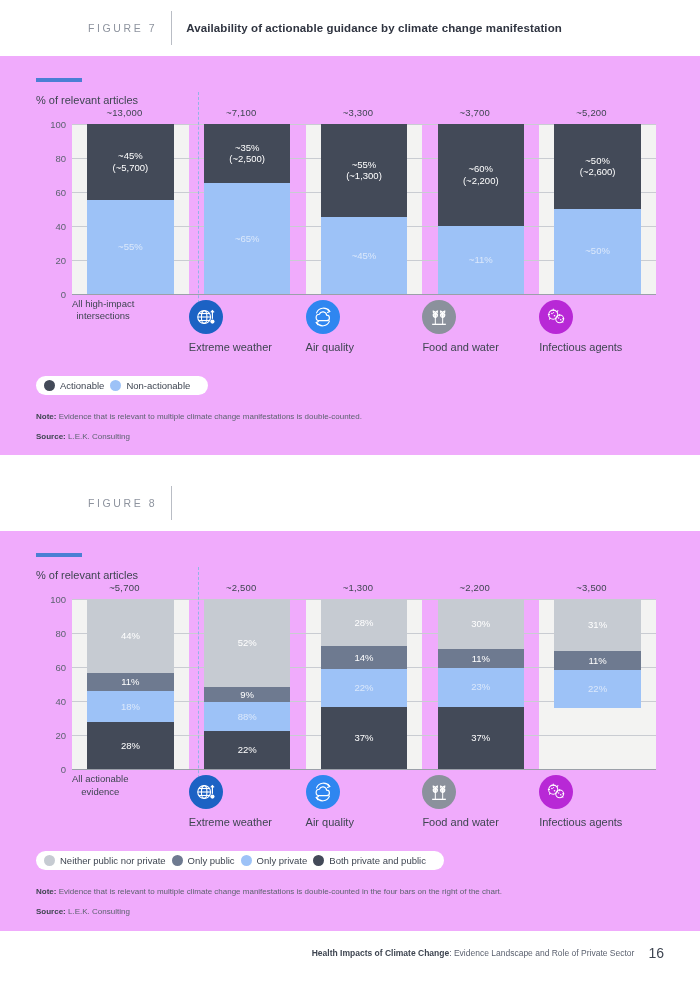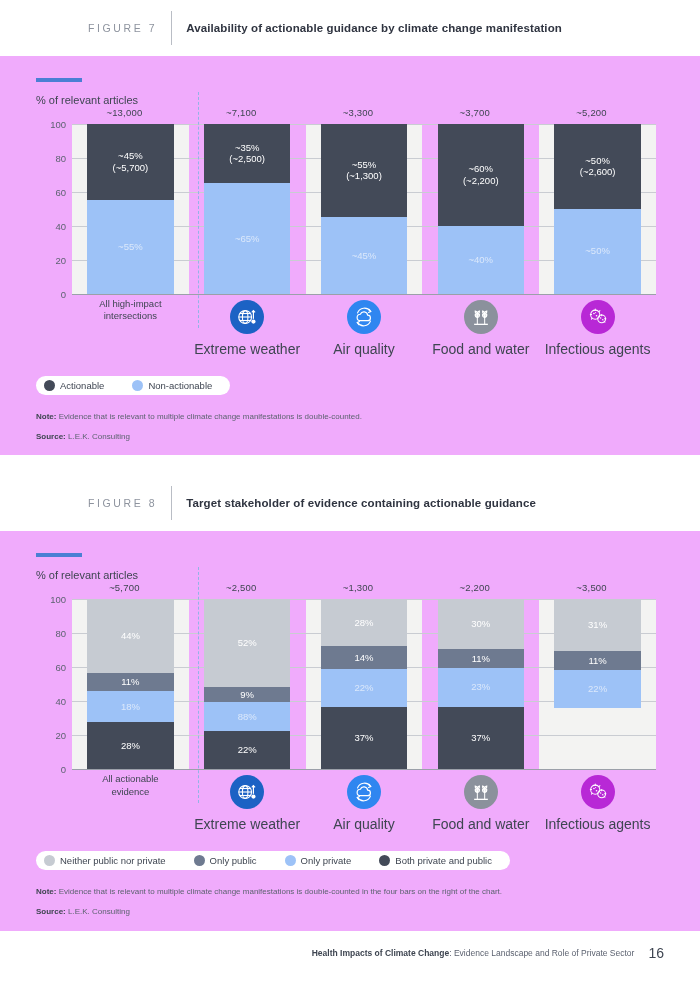--- a/index.html
+++ b/index.html
@@ -89,31 +89,31 @@
     position: absolute; top: -17px; left: 0; right: 12px; text-align:center;
     font-size: 9.5px; color: #3e4551; letter-spacing: .2px;
   }
   .divider-dashed {
     position: absolute; top: -32px; bottom: -34px; width: 0;
     border-left: 1.4px dashed #93b3e6;
   }
 
   
   .cats { position: relative; margin-left: 36px; margin-right: 8px; display:flex; height: 68px; }
-  .cat { flex:1; display:flex; flex-direction:column; align-items:center; }
+  .cat { flex:1; display:flex; flex-direction:column; align-items:flex-start; }
   .cat .txt2 { font-size: 9.5px; color:#3e4551; text-align:center; line-height:1.35; padding-top:4px; }
   .icon-circle {
     width: 34px; height: 34px; border-radius: 50%;
     display:flex; align-items:center; justify-content:center; margin-top: 6px;
   }
-  .cat .iconlabel { font-size: 14px; color:#3e4551; margin-top: 7px; }
+  .cat .iconlabel { font-size: 11px; color:#3e4551; margin-top: 7px; }
 
   
   .legend {
-    display: inline-flex; align-items:flex-end; gap: 22px;
+    display: inline-flex; align-items:flex-end; gap: 0;
     background:#fff; border-radius: 11px; padding: 4px 12px 4px 8px;
     margin-top: 14px;
   }
   .legend .item { display:flex; align-items:center; gap:5px; margin-right: 6px; }
   .legend .dot { width: 11px; height: 11px; border-radius:50%; flex:0 0 auto;}
   .legend .lbl { font-size: 9.5px; color:#3e4551; white-space:nowrap; }
 
   .notes { margin-top: 16px; }
   .notes p { font-size: 8px; color:#5c6270; line-height: 1.55; }
   .notes p.src { margin-top: 8px; }
@@ -201,21 +201,21 @@
               </div>
               <div class="totlabel">~3,300</div>
             </div>
           </div>
           <div class="barcol">
             <div class="bar">
               <div class="seg" style="height: 60%; background: rgb(67, 74, 88);">
                 <span style="color: rgb(255, 255, 255);">~60%<br>(~2,200)</span>
               </div>
               <div class="seg" style="height: 40%; background: rgb(157, 194, 247);">
-                <span style="color: rgb(219, 232, 251);">~40%</span>
+                <span style="color: rgb(219, 232, 251);">~11%</span>
               </div>
               <div class="totlabel">~3,700</div>
             </div>
           </div>
           <div class="barcol">
             <div class="bar">
               <div class="seg" style="height: 50%; background: rgb(67, 74, 88);">
                 <span style="color: rgb(255, 255, 255);">~50%<br>(~2,600)</span>
               </div>
               <div class="seg" style="height: 50%; background: rgb(157, 194, 247);">
@@ -313,21 +313,20 @@
         <b>Source:</b><span> L.E.K. Consulting</span>
       </p>
     </div>
   </div>
 
   <div class="gap"></div>
 
   <div class="fig-header">
     <div class="fig-label">FIGURE 8</div>
     <div class="fig-divider"></div>
-    <div class="fig-title">Target stakeholder of evidence containing actionable guidance</div>
   </div>
 
   <div class="panel">
     <div class="accent-bar"></div>
     <div class="axis-title">% of relevant articles</div>
 
     <div class="chart" id="chart8">
       <div class="ylabels">
           <span style="top: 100%;">0</span>
           <span style="top: 80%;">20</span>

